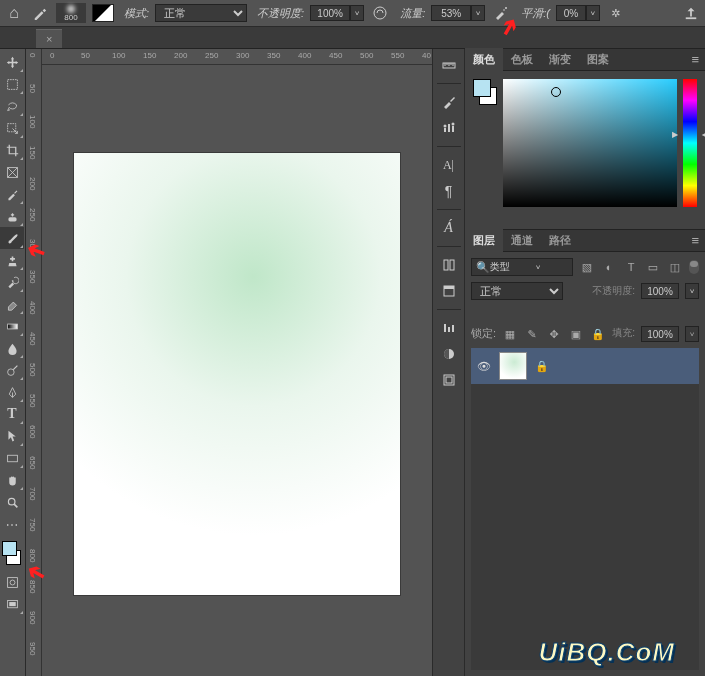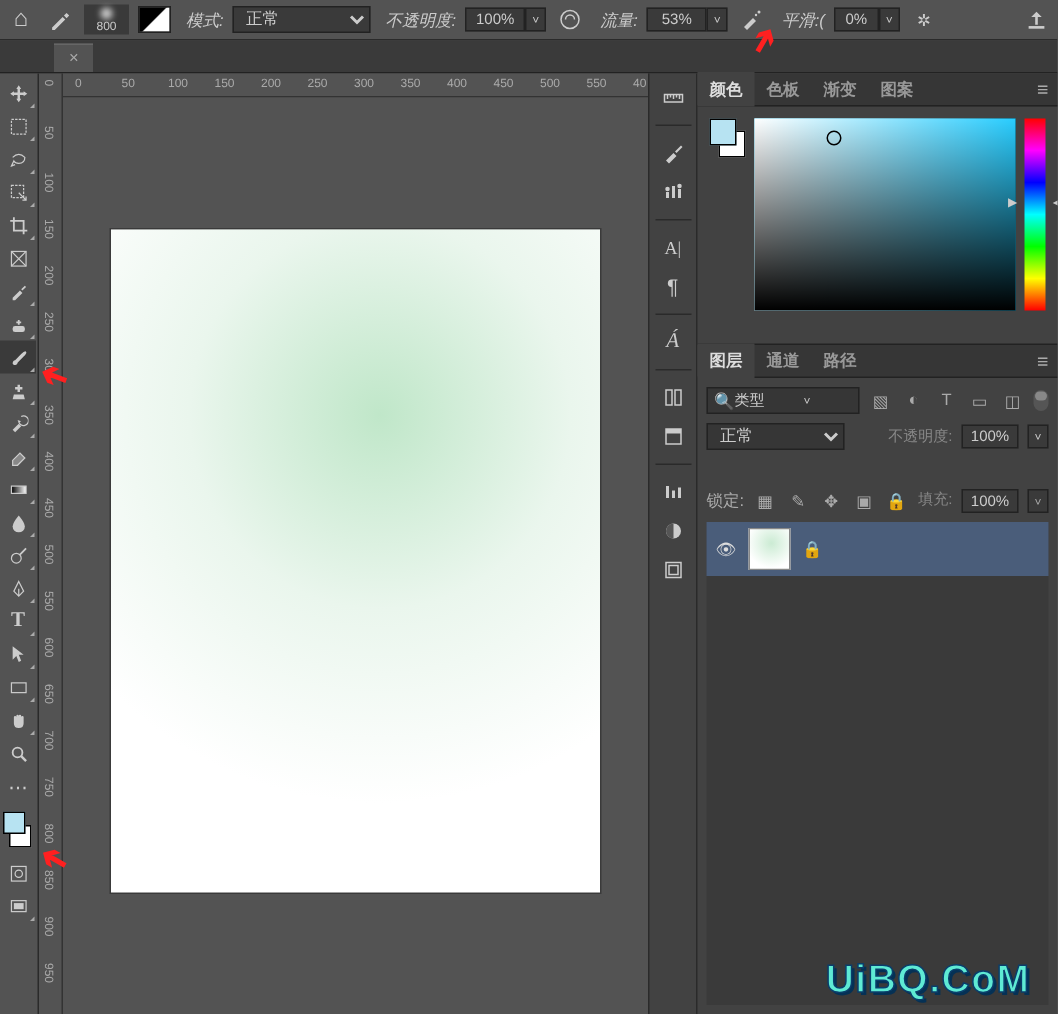--- a/index.html
+++ b/index.html
@@ -91,21 +91,21 @@
   .layer-vis { width:14px; color:#ddd; }
   .layer-thumb { width:28px; height:28px; background:#fff; border:1px solid #888; }
   .layer-thumb-grad { width:100%; height:100%; background: radial-gradient(circle at 55% 35%, rgba(190,230,200,0.8), #fff 75%); }
   .layer-name { flex:1; color:#eee; font-size:11px; }
   .layer-lock { color:#ccc; font-size:11px; }
   
   
   .red-arrow { position: absolute; color: #ff2020; font-size: 22px; transform-origin: center; font-weight: bold; }
   
   
-  .watermark { position: absolute; bottom: 8px; right: 18px; font-family: Arial, sans-serif; font-weight: bold; font-size: 26px; color: #5eead4; -webkit-text-stroke: 1px #0a3e6b; text-shadow: 2px 2px 0 #053155; letter-spacing: 1px; }
+  .watermark { position: absolute; bottom: 8px; right: 30px; font-family: Arial, sans-serif; font-weight: bold; font-style: italic; font-size: 26px; color: #fef9c3; -webkit-text-stroke: 1px #0a3e6b; text-shadow: 2px 2px 0 #053155; letter-spacing: 1px; }
   
   svg { display: block; }
 </style>
 </head>
 <body>
 
 <div class="option-bar">
   <div class="icon-btn">
       <span class="home-icon"></span>
     </div>

